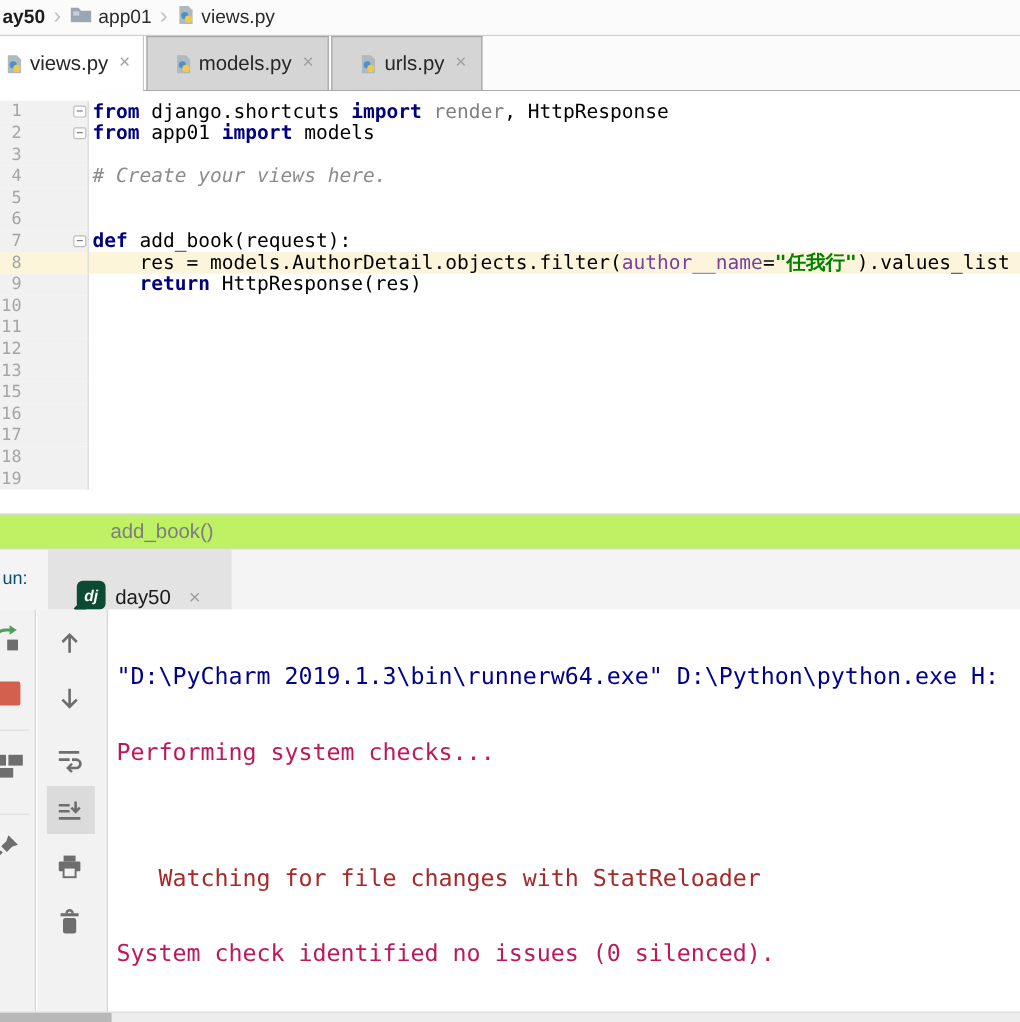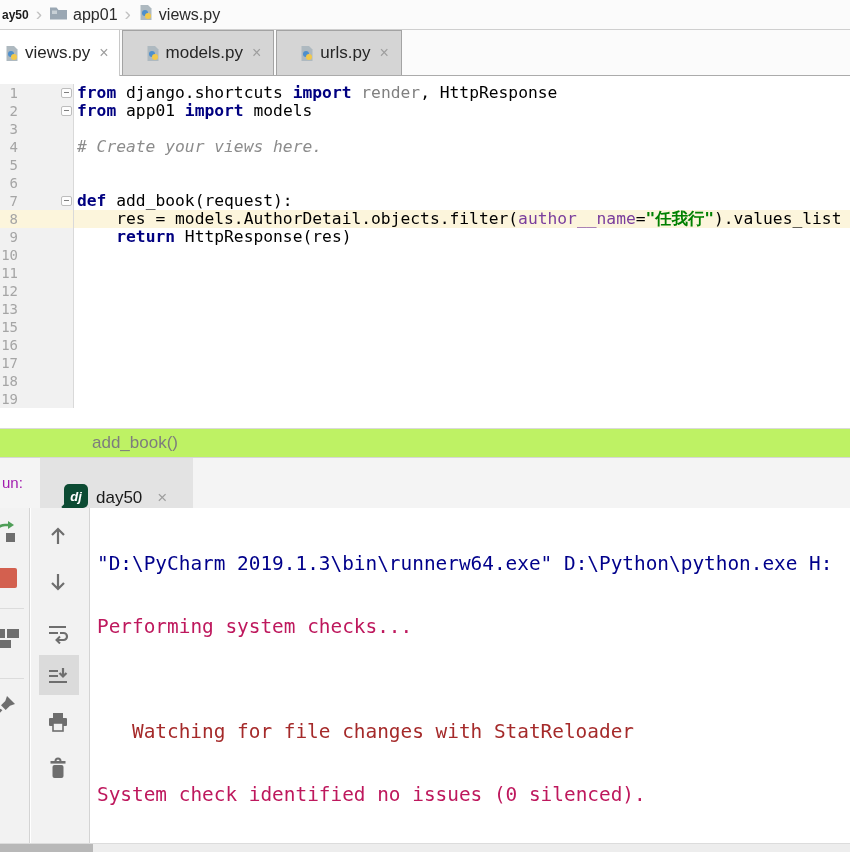--- a/index.html
+++ b/index.html
@@ -3,21 +3,21 @@
 <meta charset="utf-8">
 <style>
   * { margin:0; padding:0; box-sizing:border-box; }
   html,body { width:850px; height:852px; overflow:hidden; background:#fff;
     font-family:"Liberation Sans", sans-serif; }
   .abs { position:absolute; }
 
   
   .breadcrumb-bar { left:0; top:0; width:850px; height:30px; background:#FBFBFB;
     border-bottom:1px solid #CFCFCF; display:flex; align-items:center; padding-left:2px; }
-  .bc-root { font-weight:bold; font-size:12px; color:#1C1C1C; }
+  .bc-root { font-weight:bold; font-size:16px; color:#1C1C1C; }
   .bc-sep { color:#C2C2C2; font-size:19px; padding:0 7px 2px 7px; }
   .bc-item { font-size:16px; color:#2B2B2B; display:flex; align-items:center; gap:5px; }
 
   
   .tab-strip { left:0; top:30px; width:850px; height:46px; background:#FBFBFB;
     border-bottom:1px solid #ABABAB; display:flex; align-items:flex-start; }
   .tab { display:flex; align-items:center; font-size:17px; color:#262626; }
   .tab.active { height:46px; background:#FFF; padding:0 10px 0 4px;
     border-right:1px solid #C8C8C8; position:relative; z-index:2; }
   .tab.inactive { height:45px; background:#D5D5D5; border:1px solid #A3A3A3;
@@ -45,21 +45,21 @@
   .arg { color:#7A3E9D; }
   .str { color:#008000; font-weight:bold; }
 
   
   .member-bar { left:0; top:428px; width:850px; height:30px; background:#bef264;
     border-top:1px solid #DADADA; border-bottom:1px solid #D6D6D6; }
   .member-label { position:absolute; left:92px; top:0; line-height:28px; font-size:17px; color:#7D7D7D; }
 
   
   .run-row { left:0; top:458px; width:850px; height:50px; background:#F4F4F4; }
-  .run-prefix { position:absolute; left:2px; top:0; height:50px; line-height:50px; font-size:15px; color:#a21caf; }
+  .run-prefix { position:absolute; left:2px; top:0; height:50px; line-height:50px; font-size:15px; color:#0c4a6e; }
   .run-tab { position:absolute; left:40px; top:0; width:153px; height:50px; background:#E3E3E3;
     display:flex; align-items:flex-end; padding-left:24px; }
   .dj-icon { width:24px; height:24px; background:#0C4B33; border-radius:5px; color:#fff;
     font-weight:bold; font-style:italic; font-size:13px; display:flex; align-items:center;
     justify-content:center; position:relative; flex:0 0 24px; }
   .dj-icon::after { content:""; position:absolute; left:-1px; bottom:-3px; width:8px; height:8px;
     background:#0C4B33; transform:rotate(45deg); z-index:-0; }
   .run-tab-label { font-size:17px; color:#1A1A1A; margin-left:8px; }
   .run-tab-close { color:#9E9E9E; font-size:17px; margin-left:15px; cursor:pointer; }
 

